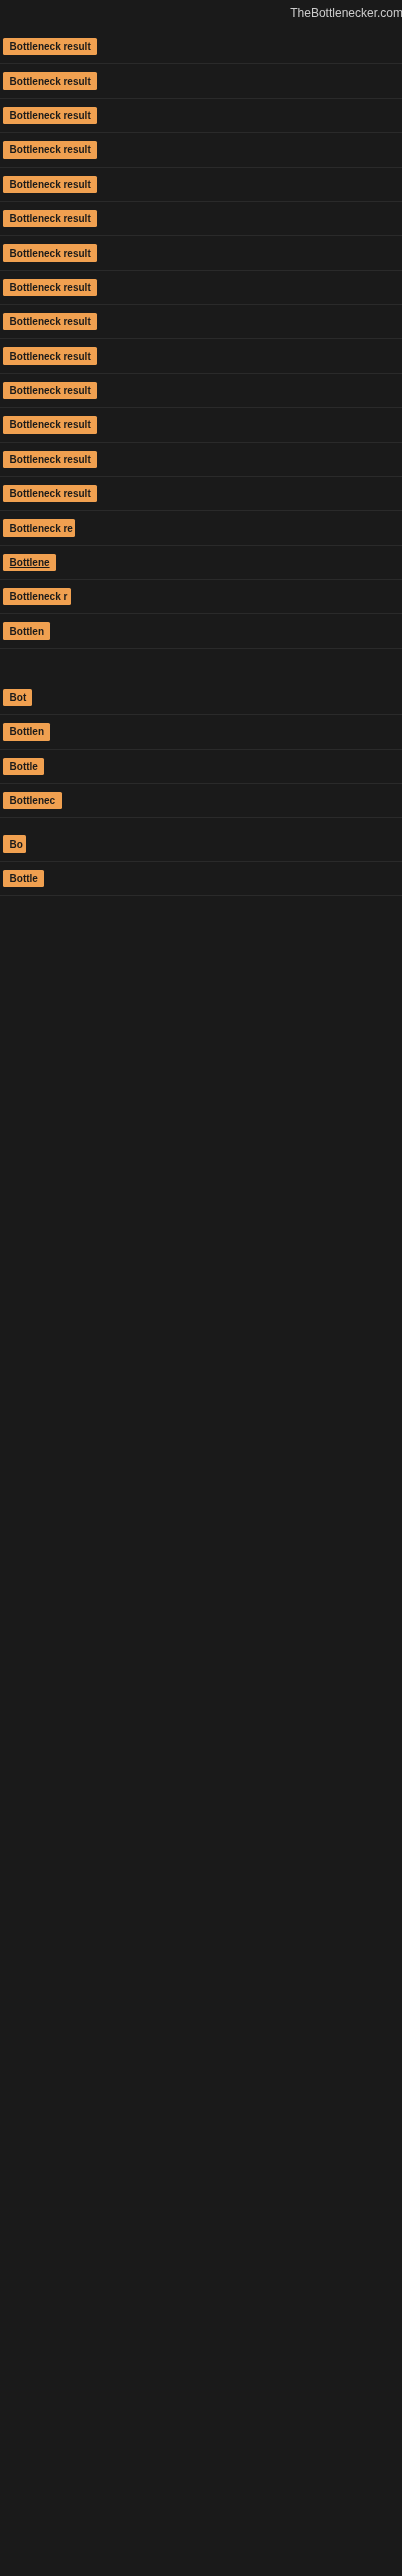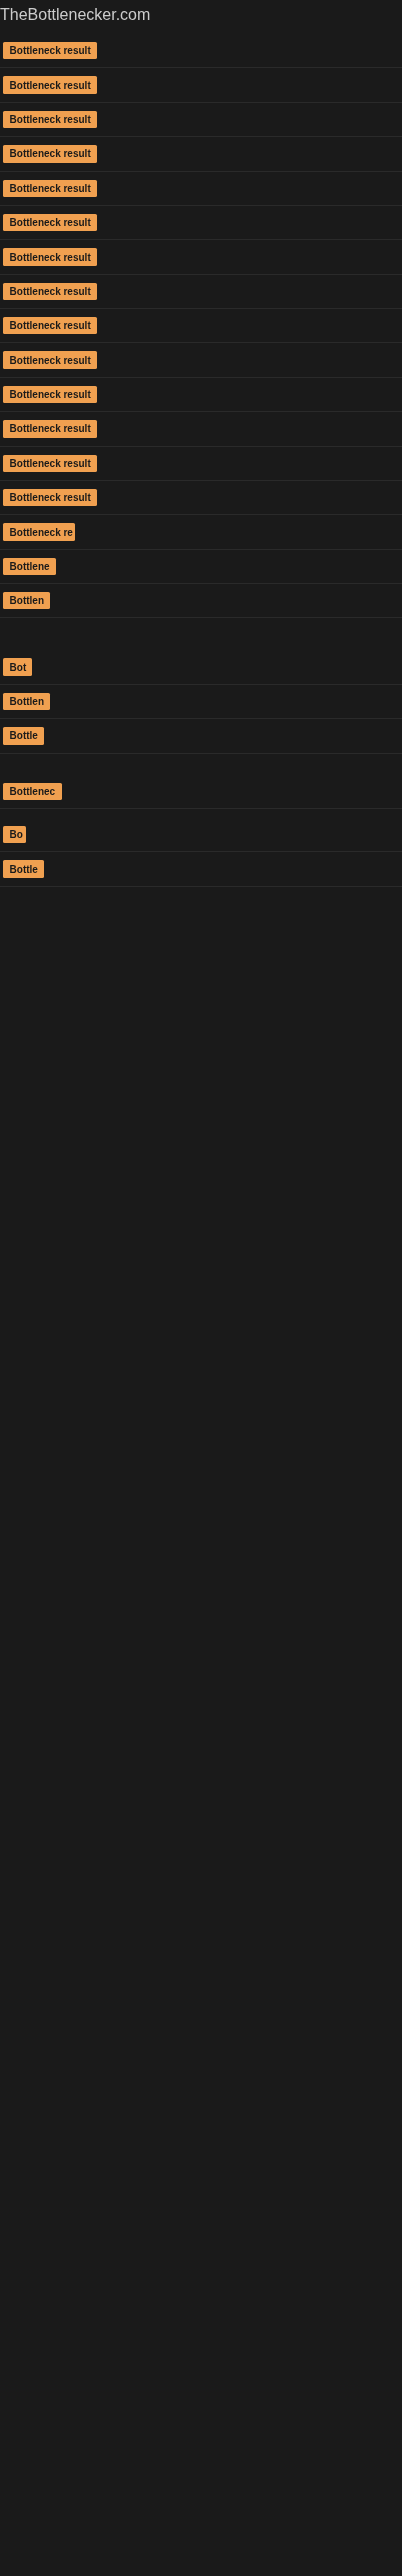--- a/index.html
+++ b/index.html
@@ -10,24 +10,24 @@
 
     body {
       width: 403px;
       min-height: 2576px;
       background-color: #1a1a1a;
       font-family: Arial, sans-serif;
       position: relative;
     }
 
     .site-header {
-      text-align: left;
+      text-align: right;
       padding: 6.4px 0 9.7px 0;
       color: #cccccc;
-      font-size: 16px;
+      font-size: 12px;
       font-weight: normal;
     }
 
     .bottleneck-badge {
       display: inline-block;
       background-color: #f0a050;
       color: #1a1a1a;
       font-size: 10px;
       font-weight: bold;
       padding: 3.2px 6.4px;
@@ -90,36 +90,39 @@
       <div class="result-row">
         <span class="bottleneck-badge" style="max-width: 97px;">Bottleneck result</span>
       </div>
       <div class="result-row">
         <span class="bottleneck-badge" style="max-width: 97px;">Bottleneck result</span>
       </div>
       <div class="result-row">
         <span class="bottleneck-badge" style="max-width: 72px; text-align: center;">Bottleneck re</span>
       </div>
       <div class="result-row">
-        <span class="bottleneck-badge" style="max-width: 58px;">Bottlene</span>
+        <span class="bottleneck-badge" style="max-width: 58px; text-decoration: underline;">Bottlene</span>
+      </div>
+      <div class="result-row">
+        <span class="bottleneck-badge" style="max-width: 68px;">Bottleneck r</span>
       </div>
       <div class="result-row">
         <span class="bottleneck-badge" style="max-width: 52px;">Bottlen</span>
       </div>
       <div class="result-row">
         <span class="bottleneck-badge" style="max-width: 29px; margin-top: 32px;">Bot</span>
       </div>
       <div class="result-row">
         <span class="bottleneck-badge" style="max-width: 52px;">Bottlen</span>
       </div>
       <div class="result-row">
         <span class="bottleneck-badge" style="max-width: 43px;">Bottle</span>
       </div>
       <div class="result-row">
-        <span class="bottleneck-badge" style="max-width: 63px; margin-top: 21px;">Bottlenec</span>
+        <span class="bottleneck-badge" style="max-width: 63px;">Bottlenec</span>
       </div>
       <div class="result-row">
         <span class="bottleneck-badge" style="max-width: 22.5px; margin-top: 9px;">Bo</span>
       </div>
       <div class="result-row">
         <span class="bottleneck-badge" style="max-width: 43px;">Bottle</span>
       </div>
     </div>
 </div>
 

